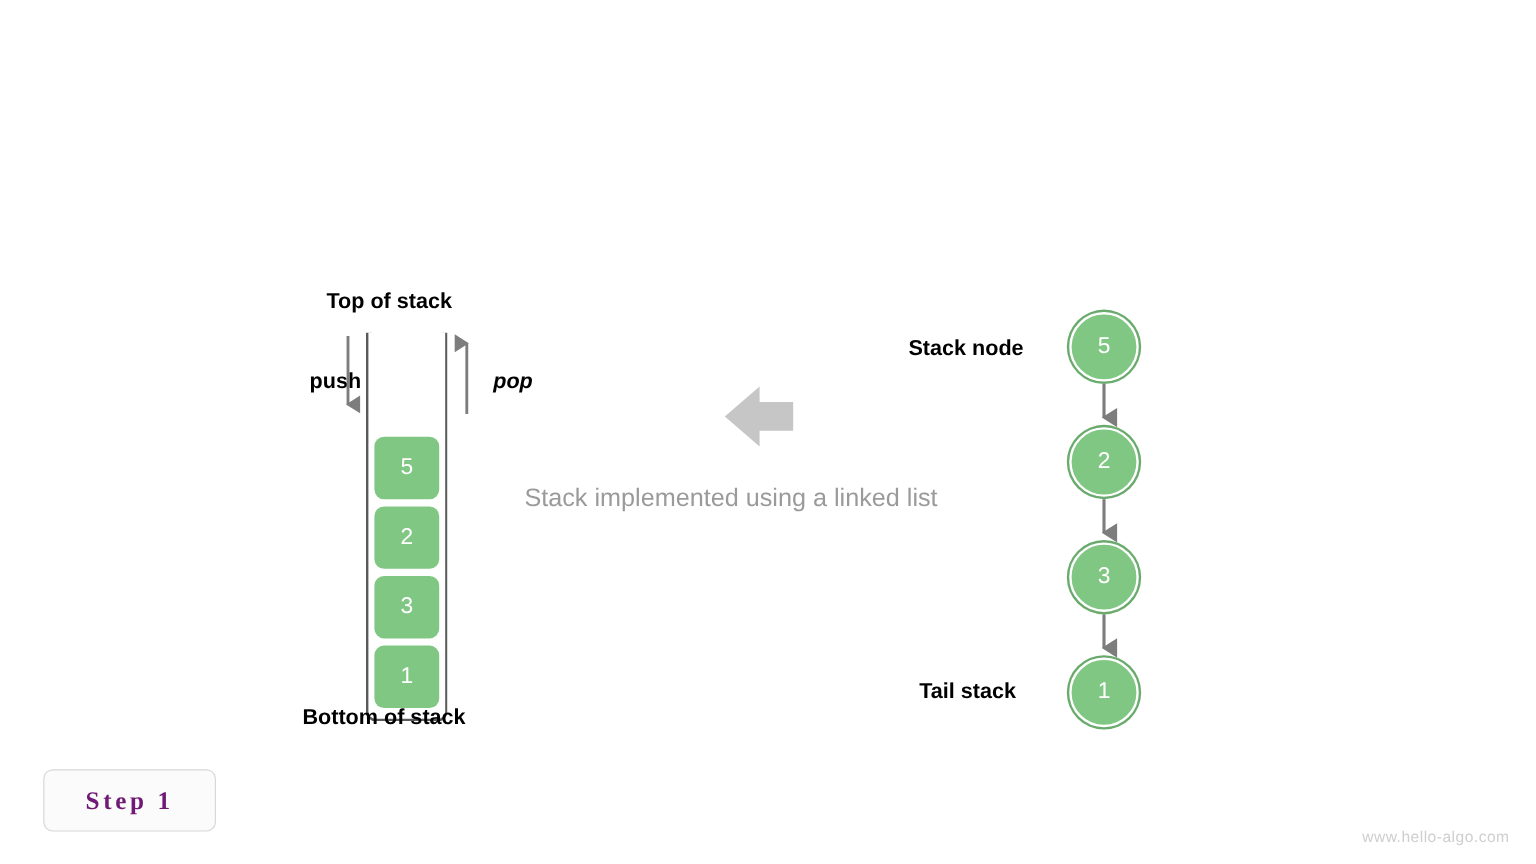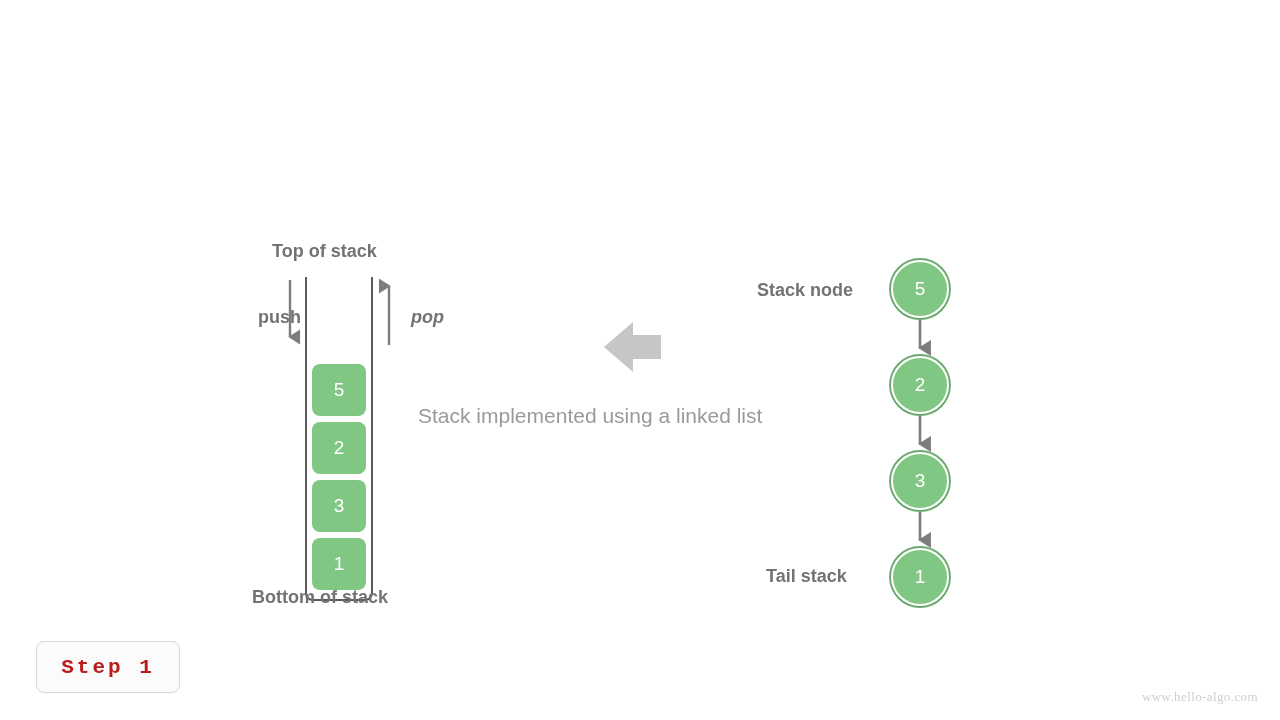--- a/index.html
+++ b/index.html
@@ -23,21 +23,21 @@
   }
 
   
   .abs { position: absolute; }
 
   
   .label-bold {
     font-family: "Liberation Sans", sans-serif;
     font-weight: bold;
     font-size: 18px;
-    color: #737373;
+    color: #000000;
     white-space: nowrap;
     line-height: 1;
   }
 
   
   #stack-top-label {
     left: 272px;
     top: 242px;
   }
   #stack-bottom-label {
@@ -75,21 +75,21 @@
     justify-content: center;
     left: 312px;
   }
 
   
   #push-label { left: 214px; top: 308px; margin-left: 44px; }
   #pop-label  { left: 411px; top: 308px; font-style: italic; }
 
   
   #center-caption {
-    left: 418px;
+    left: 437px;
     top: 405px;
     font-family: "Liberation Sans", sans-serif;
     font-size: 21px;
     color: #9a9a9a;
     white-space: nowrap;
     line-height: 1;
   }
 
   
   #head-label { left: 757px; top: 281px; }
@@ -119,34 +119,34 @@
     left: 36px;
     top: 641px;
     width: 144px;
     height: 52px;
     border: 1px solid #d8d8d8;
     border-radius: 8px;
     background: #fbfbfb;
     display: flex;
     align-items: center;
     justify-content: center;
-    font-family: Liberation Mono, monospace;
+    font-family: Liberation Serif, serif;
     font-weight: bold;
     font-size: 21px;
     letter-spacing: 3px;
-    color: #b91c1c;
+    color: #701a75;
     box-sizing: border-box;
   }
 
   
   #watermark {
     position: absolute;
     right: 22px;
     bottom: 15px;
-    font-family: Liberation Serif, serif;
+    font-family: Liberation Sans, sans-serif;
     font-size: 13px;
     color: #cfcfcf;
     letter-spacing: 0.4px;
     white-space: nowrap;
     margin-left: 28px;
   }
 
   svg.overlay {
     position: absolute;
     left: 0; top: 0;

